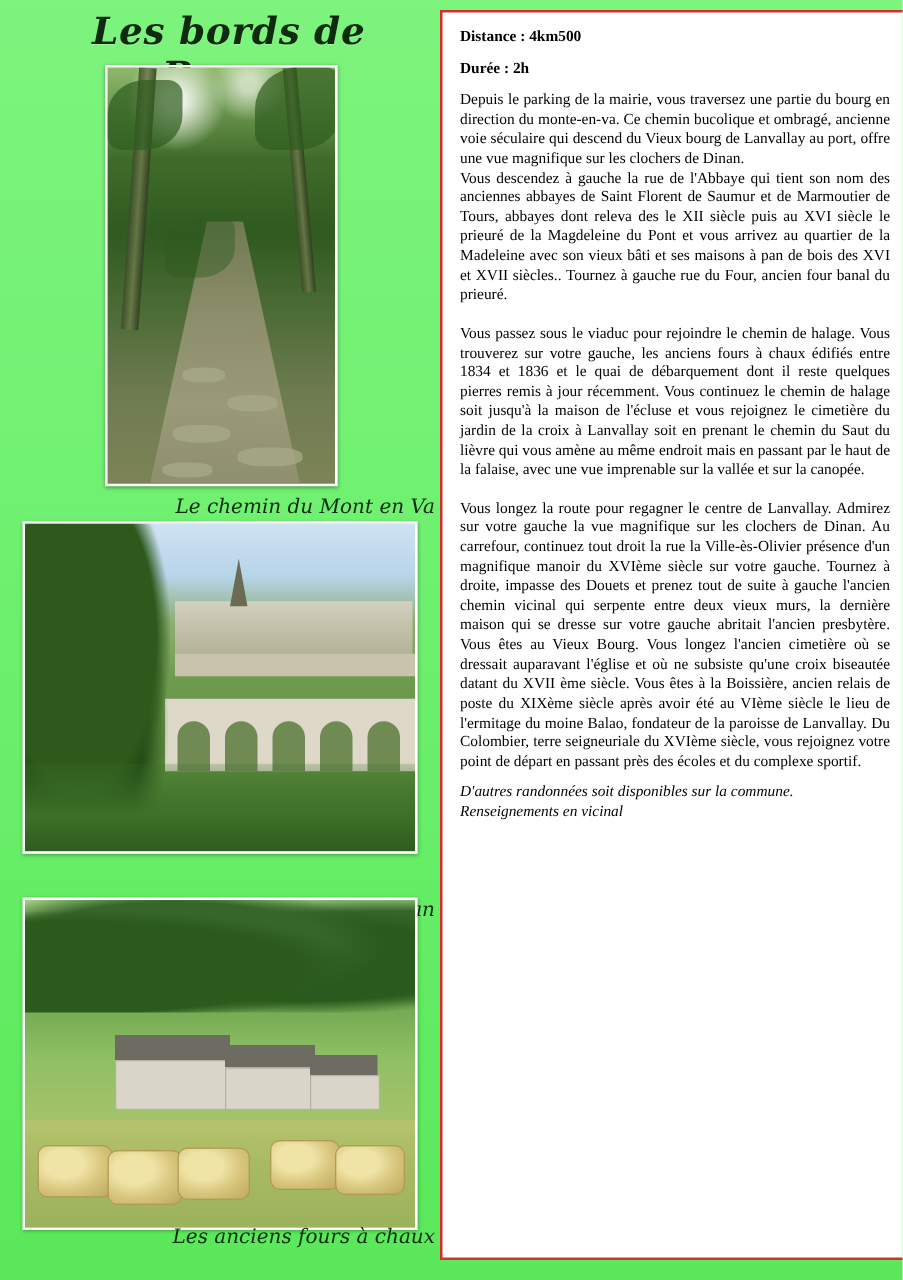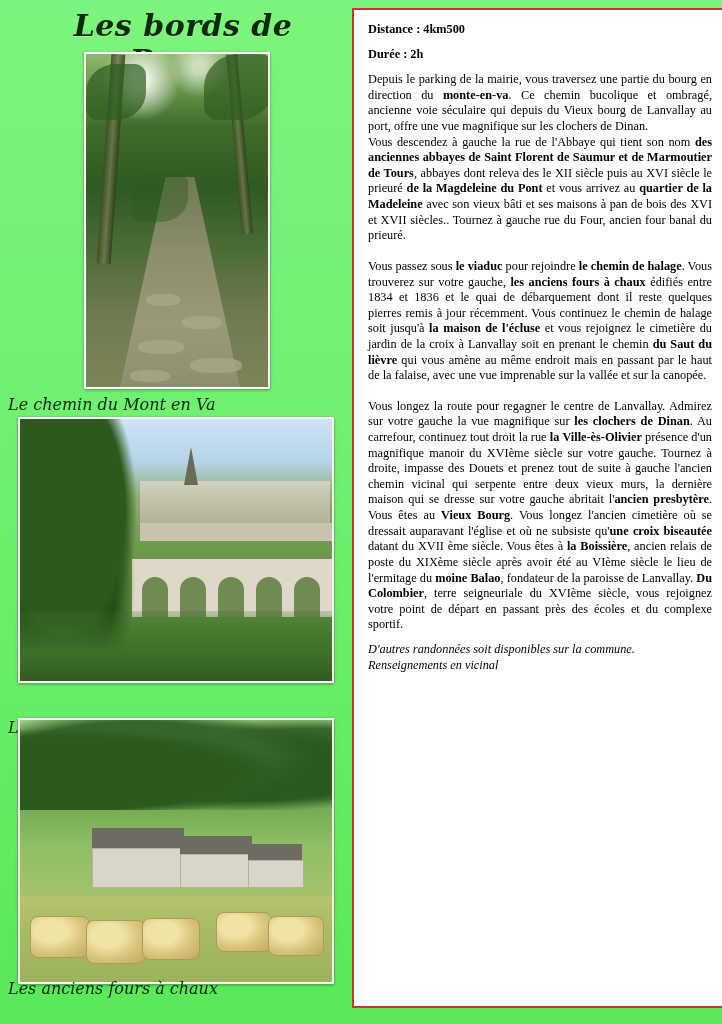--- a/index.html
+++ b/index.html
@@ -45,21 +45,21 @@
   .photo {
     position: absolute;
     border: 2px solid #ffffff;
     box-shadow: 0 1px 3px rgba(0,0,0,0.35);
     overflow: hidden;
   }
   .caption {
     position: absolute;
     width: 340px;
     left: 8px;
-    text-align: left;
+    text-align: right;
     font-family: "DejaVu Serif", serif;
     font-style: italic;
     font-size: 16px;
     color: #0d2b0d;
   }
   
   #photo1 {
     left: 84px;
     top: 52px;
     width: 182px;
@@ -203,21 +203,21 @@
     line-height: 1.27;
     text-align: justify;
     color: #000;
   }
   .meta {
     font-weight: bold;
     font-size: 13px;
     margin: 0 0 10px 0;
   }
   .meta.second { margin-bottom: 10px; }
-  .right-col b { font-weight: bold; }
+  .right-col b { font-weight: normal; }
   .footer-note {
     font-style: italic;
     font-size: 12.3px;
     line-height: 1.3;
     margin-top: 14px;
   }
   .spacer-sm { height: 6px; }
 </style>
 </head>
 <body>
@@ -280,21 +280,21 @@
     <div class="caption" id="cap3">Les anciens fours à chaux</div>
 
   </div>
 
   <div class="right-col">
 
     <p class="meta">Distance : 4km500</p>
     <p class="meta second">Durée : 2h</p>
 
     <p>
-      <span>Depuis le parking de la mairie, vous traversez une partie du bourg en direction du </span><b>monte-en-va</b><span>. Ce chemin bucolique et ombragé, ancienne voie séculaire qui depuis du Vieux bourg de Lanvallay au port, offre une vue magnifique sur les clochers de Dinan.</span><br>
+      <span>Depuis le parking de la mairie, vous traversez une partie du bourg en direction du </span><b>monte-en-va</b><span>. Ce chemin bucolique et ombragé, ancienne voie séculaire qui descend du Vieux bourg de Lanvallay au port, offre une vue magnifique sur les clochers de Dinan.</span><br>
       <span>Vous descendez à gauche la rue de l'Abbaye qui tient son nom </span><b>des anciennes abbayes de Saint Florent de Saumur et de Marmoutier de Tours</b><span>, abbayes dont releva des le XII siècle puis au XVI siècle le prieuré </span><b>de la Magdeleine du Pont</b><span> et vous arrivez au </span><b>quartier de la Madeleine</b><span> avec son vieux bâti et ses maisons à pan de bois des XVI et XVII siècles.. Tournez à gauche rue du Four, ancien four banal du prieuré.</span>
     </p>
 
     <div class="spacer-sm"></div>
 
     <p>
       <span>Vous passez sous </span><b>le viaduc</b><span> pour rejoindre </span><b>le chemin de halage</b><span>. Vous trouverez sur votre gauche, </span><b>les anciens fours à chaux</b><span> édifiés entre 1834 et 1836 et le quai de débarquement dont il reste quelques pierres remis à jour récemment. Vous continuez le chemin de halage soit jusqu'à </span><b>la maison de l'écluse</b><span> et vous rejoignez le cimetière du jardin de la croix à Lanvallay soit en prenant le chemin </span><b>du Saut du lièvre</b><span> qui vous amène au même endroit mais en passant par le haut de la falaise, avec une vue imprenable sur la vallée et sur la canopée.</span><br>
     </p>
 
     <div class="spacer-sm"></div>

